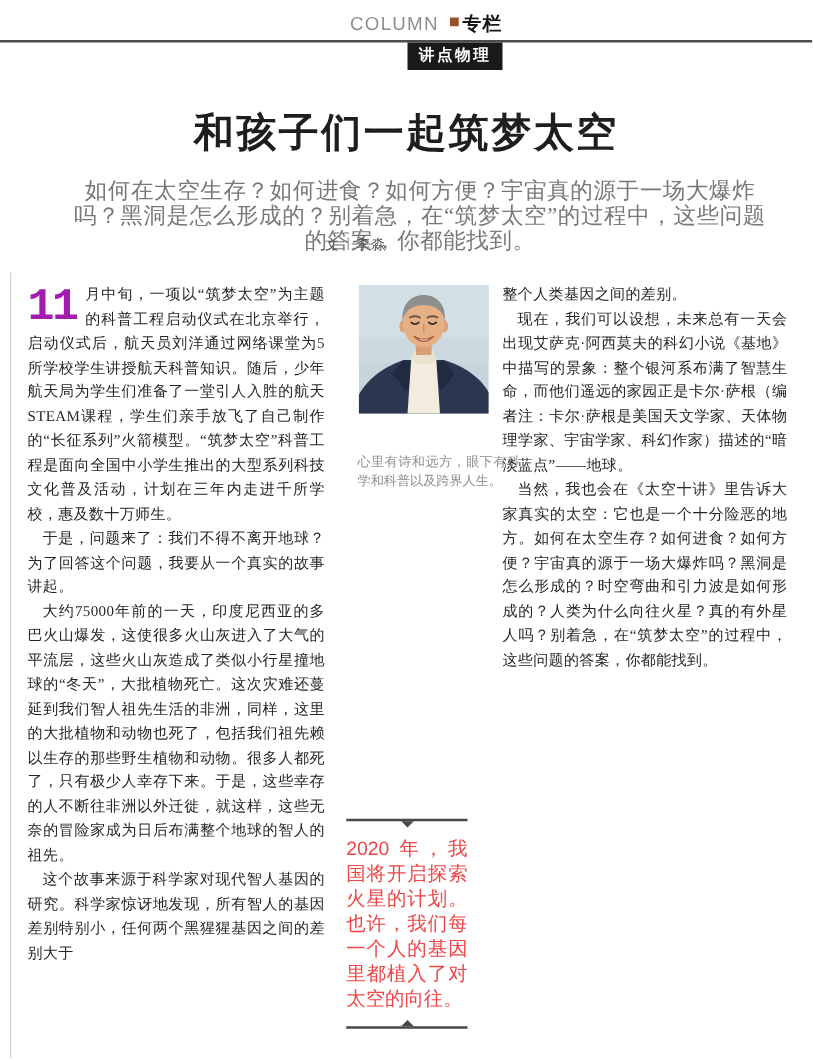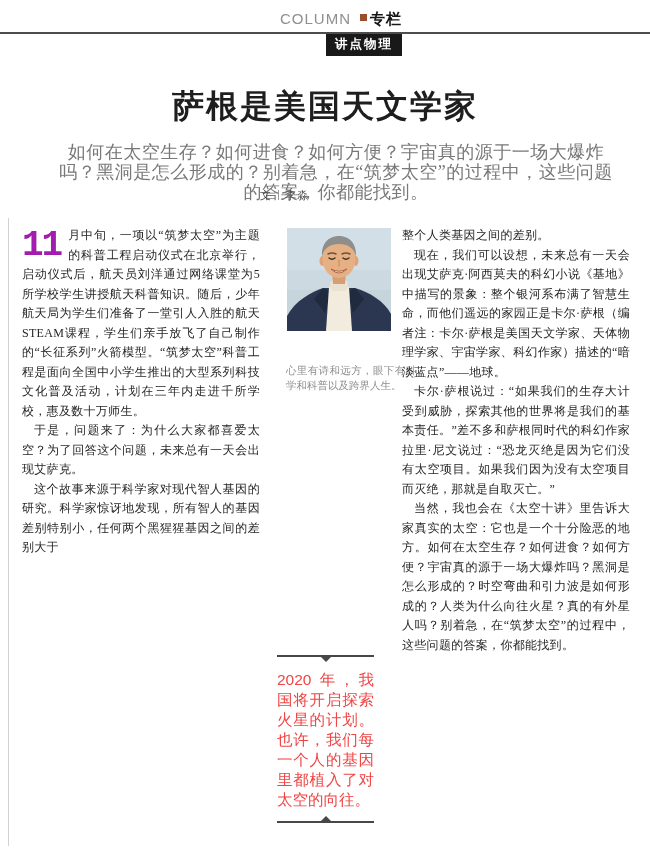--- a/index.html
+++ b/index.html
@@ -57,33 +57,34 @@
 <body>
 
 <div class="page">
 
   <div class="kicker">
     <span class="k-en">COLUMN</span><span class="k-sq"></span><span class="k-zh">专栏</span>
   </div>
   <div class="toprule"></div>
   <div class="badge">讲点物理</div>
 
-  <h1 class="title">萨根是美国天文学家</h1>
+  <h1 class="title">和孩子们一起筑梦太空</h1>
   <p class="deck">如何在太空生存？如何进食？如何方便？宇宙真的源于一场大爆炸吗？黑洞是怎么形成的？别着急，在“筑梦太空”的过程中，这些问题的答案，你都能找到。</p>
   <div class="byline">
     <span>文</span><span class="by-div"></span><span>李淼</span>
   </div>
 
   <div class="vrule"></div>
 
   <div class="col col-left">
     <p class="para nodent">
       <span class="dropcap">11</span><span>月中旬，一项以“筑梦太空”为主题的科普工程启动仪式在北京举行，启动仪式后，航天员刘洋通过网络课堂为5所学校学生讲授航天科普知识。随后，少年航天局为学生们准备了一堂引人入胜的航天STEAM课程，学生们亲手放飞了自己制作的“长征系列”火箭模型。“筑梦太空”科普工程是面向全国中小学生推出的大型系列科技文化普及活动，计划在三年内走进千所学校，惠及数十万师生。</span>
     </p>
-    <p class="para">于是，问题来了：为什么大家都喜爱太空？为了回答这个问题，未来总有一天会出现艾萨克。</p>
+    <p class="para">于是，问题来了：我们不得不离开地球？为了回答这个问题，我要从一个真实的故事讲起。</p>
+    <p class="para">大约75000年前的一天，印度尼西亚的多巴火山爆发，这使很多火山灰进入了大气的平流层，这些火山灰造成了类似小行星撞地球的“冬天”，大批植物死亡。这次灾难还蔓延到我们智人祖先生活的非洲，同样，这里的大批植物和动物也死了，包括我们祖先赖以生存的那些野生植物和动物。很多人都死了，只有极少人幸存下来。于是，这些幸存的人不断往非洲以外迁徙，就这样，这些无奈的冒险家成为日后布满整个地球的智人的祖先。</p>
     <p class="para">这个故事来源于科学家对现代智人基因的研究。科学家惊讶地发现，所有智人的基因差别特别小，任何两个黑猩猩基因之间的差别大于</p>
   </div>
 
   <div class="photo">
     <svg viewBox="0 0 104 103" xmlns="http://www.w3.org/2000/svg">
       <rect width="104" height="103" fill="#c6d4dc"></rect>
       <rect width="104" height="42" fill="#d3dfe6"></rect>
       <rect y="42" width="104" height="20" fill="#ccd9e0"></rect>
 
       <path d="M0,103 L0,88 C8,73 24,64 36,60 L68,60 C82,64 97,73 104,86 L104,103 Z" fill="#2b3750"></path>
@@ -121,19 +122,18 @@
     </div>
     <p class="pq-text">2020 年，我国将开启探索火星的计划。也许，我们每一个人的基因里都植入了对太空的向往。</p>
     <div class="pq-rule">
       <span class="tri tri-up"></span>
     </div>
   </div>
 
   <div class="col col-right">
     <p class="para nodent">整个人类基因之间的差别。</p>
     <p class="para">现在，我们可以设想，未来总有一天会出现艾萨克·阿西莫夫的科幻小说《基地》中描写的景象：整个银河系布满了智慧生命，而他们遥远的家园正是卡尔·萨根（编者注：卡尔·萨根是美国天文学家、天体物理学家、宇宙学家、科幻作家）描述的“暗淡蓝点”——地球。</p>
-    <p class="para">卡尔·萨根说过：“如果我们的生存大计受到威胁，探索其他的世界将是我们的基本责任。”差不多和萨根同时代的科幻作家拉里·尼文说过：“恐龙灭绝是因为它们没有太空项目。如果我们因为没有太空项目而灭绝，那就是自取灭亡。”</p>
     <p class="para">
       <span>当然，我也会在《太空十讲》里告诉大家真实的太空：它也是一个十分险恶的地方。如何在太空生存？如何进食？如何方便？宇宙真的源于一场大爆炸吗？黑洞是怎么形成的？时空弯曲和引力波是如何形成的？人类为什么向往火星？真的有外星人吗？别着急，在“筑梦太空”的过程中，这些问题的答案，你都能找到。</span>
     </p>
   </div>
 
 </div>
 
 </body></html>

